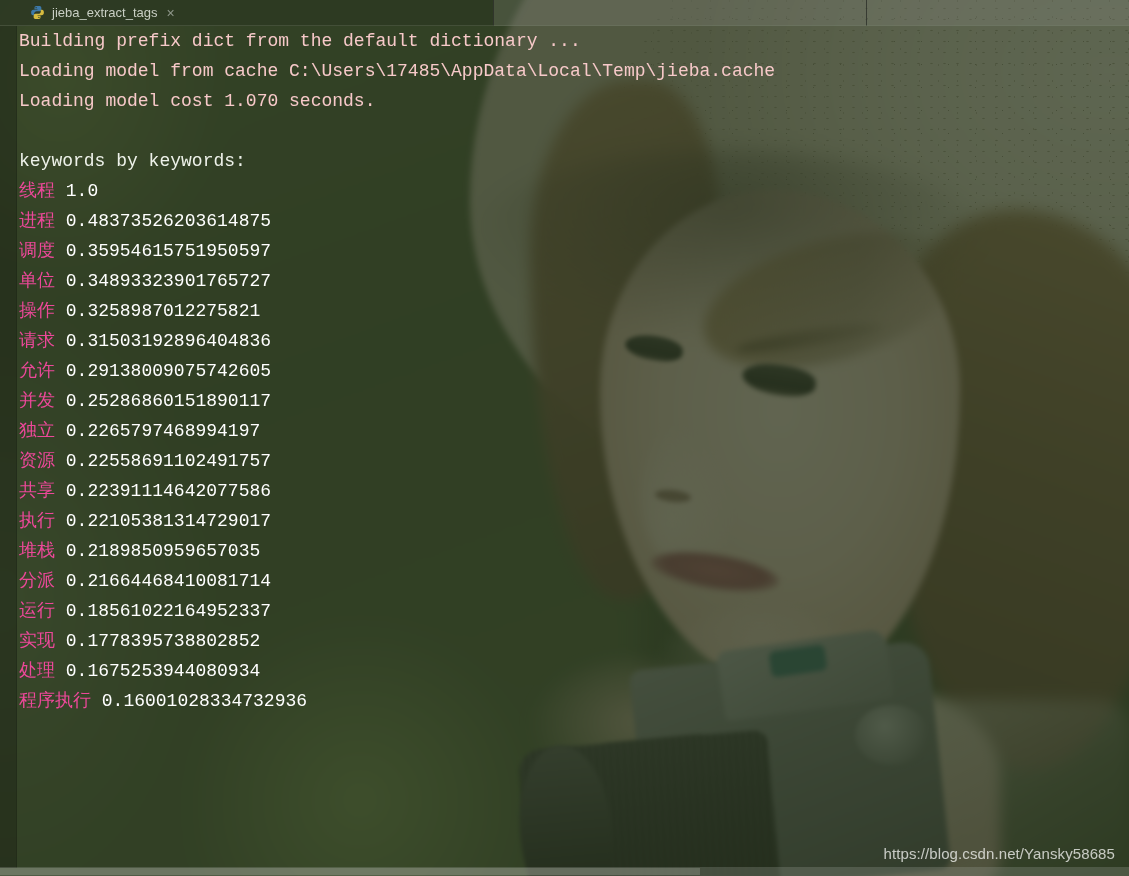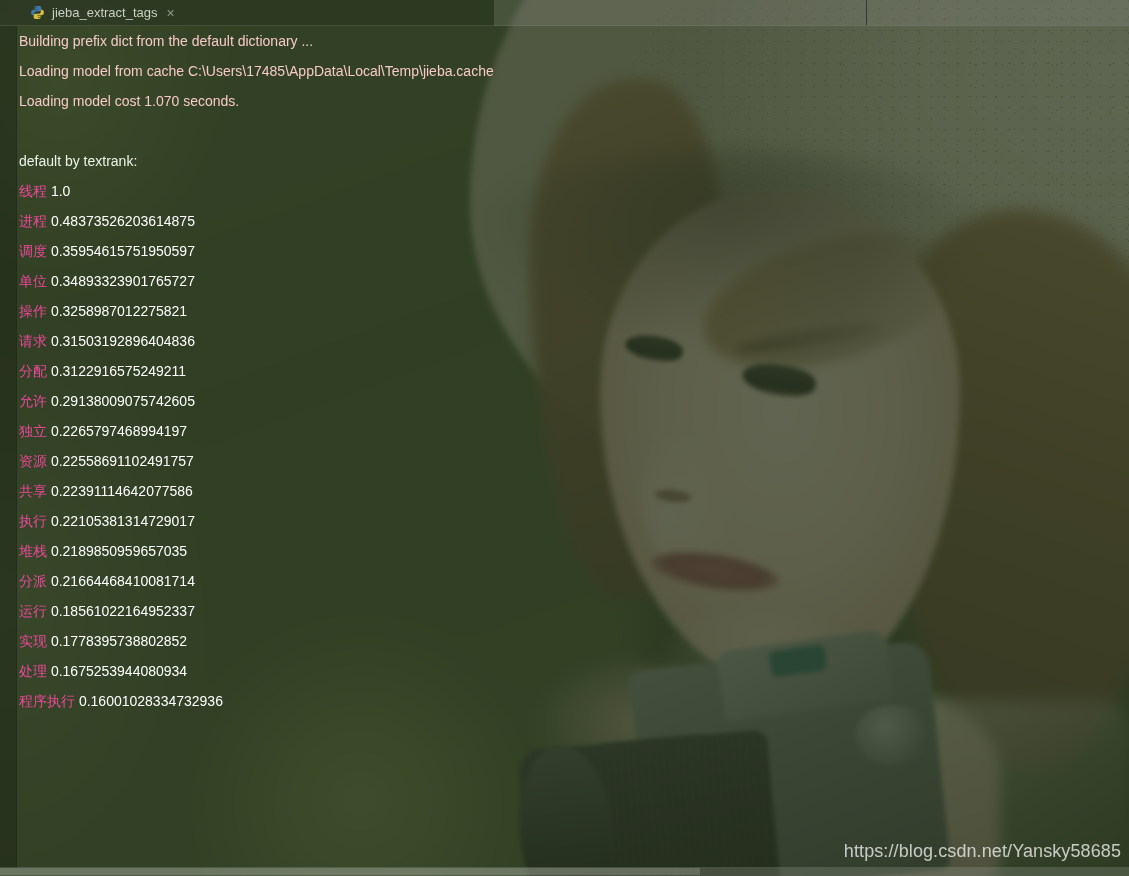--- a/index.html
+++ b/index.html
@@ -310,22 +310,22 @@
     border-right: 1px solid rgba(26,34,20,.35);
     box-sizing: border-box;
   }
   .lines {
     position: absolute;
     left: 19px; top: 0;
     width: 1105px;
     padding-top: 0px;
   }
   .line {
-    font-family: Liberation Sans, sans-serif;
-    font-size: 14px;
+    font-family: Liberation Mono, monospace;
+    font-size: 18px;
     line-height: 30px;
     height: 30px;
     white-space: pre;
     letter-spacing: 0px;
   }
   .line.stderr { color: #f7c9c9; }
   .line.stdout { color: #eef2ea; }
   .line.blank  { color: transparent; }
 
   
@@ -344,24 +344,24 @@
   .hscroll-thumb {
     position: absolute;
     left: 0; top: 1px;
     width: 700px; height: 7px;
     background: rgba(190,195,185,0.25);
   }
 
   
   .watermark {
     position: absolute;
-    right: 8px; bottom: 14px;
+    right: 14px; bottom: 14px;
     z-index: 5;
     font-family: "Liberation Sans", sans-serif;
-    font-size: 18px;
+    font-size: 15px;
     color: rgba(236,238,234,0.80);
     white-space: nowrap;
     letter-spacing: .1px;
   }
 </style>
 </head>
 <body>
 
 <div id="app">
 
@@ -399,31 +399,31 @@
   <div class="console">
     <div class="gutter"></div>
     <div class="lines">
 
       <div class="line stderr">Building prefix dict from the default dictionary ...</div>
       <div class="line stderr">Loading model from cache C:\Users\17485\AppData\Local\Temp\jieba.cache</div>
       <div class="line stderr">Loading model cost 1.070 seconds.</div>
 
       <div class="line blank"></div>
 
-      <div class="line stdout">default by textrank:</div>
+      <div class="line stdout">keywords by keywords:</div>
 
       <div id="keyword-lines">
           <div class="line stdout"><span class="kw kw-token">线程</span><span> </span><span class="kw kw-score">1.0</span></div>
           <div class="line stdout"><span class="kw kw-token">进程</span><span> </span><span class="kw kw-score">0.48373526203614875</span></div>
           <div class="line stdout"><span class="kw kw-token">调度</span><span> </span><span class="kw kw-score">0.35954615751950597</span></div>
           <div class="line stdout"><span class="kw kw-token">单位</span><span> </span><span class="kw kw-score">0.34893323901765727</span></div>
           <div class="line stdout"><span class="kw kw-token">操作</span><span> </span><span class="kw kw-score">0.3258987012275821</span></div>
           <div class="line stdout"><span class="kw kw-token">请求</span><span> </span><span class="kw kw-score">0.31503192896404836</span></div>
-          <div class="line stdout"><span class="kw kw-token">分配</span><span> </span><span class="kw kw-score">0.3122916575249211</span></div>
           <div class="line stdout"><span class="kw kw-token">允许</span><span> </span><span class="kw kw-score">0.29138009075742605</span></div>
+          <div class="line stdout"><span class="kw kw-token">并发</span><span> </span><span class="kw kw-score">0.25286860151890117</span></div>
           <div class="line stdout"><span class="kw kw-token">独立</span><span> </span><span class="kw kw-score">0.2265797468994197</span></div>
           <div class="line stdout"><span class="kw kw-token">资源</span><span> </span><span class="kw kw-score">0.22558691102491757</span></div>
           <div class="line stdout"><span class="kw kw-token">共享</span><span> </span><span class="kw kw-score">0.22391114642077586</span></div>
           <div class="line stdout"><span class="kw kw-token">执行</span><span> </span><span class="kw kw-score">0.22105381314729017</span></div>
           <div class="line stdout"><span class="kw kw-token">堆栈</span><span> </span><span class="kw kw-score">0.2189850959657035</span></div>
           <div class="line stdout"><span class="kw kw-token">分派</span><span> </span><span class="kw kw-score">0.21664468410081714</span></div>
           <div class="line stdout"><span class="kw kw-token">运行</span><span> </span><span class="kw kw-score">0.18561022164952337</span></div>
           <div class="line stdout"><span class="kw kw-token">实现</span><span> </span><span class="kw kw-score">0.1778395738802852</span></div>
           <div class="line stdout"><span class="kw kw-token">处理</span><span> </span><span class="kw kw-score">0.1675253944080934</span></div>
           <div class="line stdout"><span class="kw kw-token">程序执行</span><span> </span><span class="kw kw-score">0.16001028334732936</span></div>

